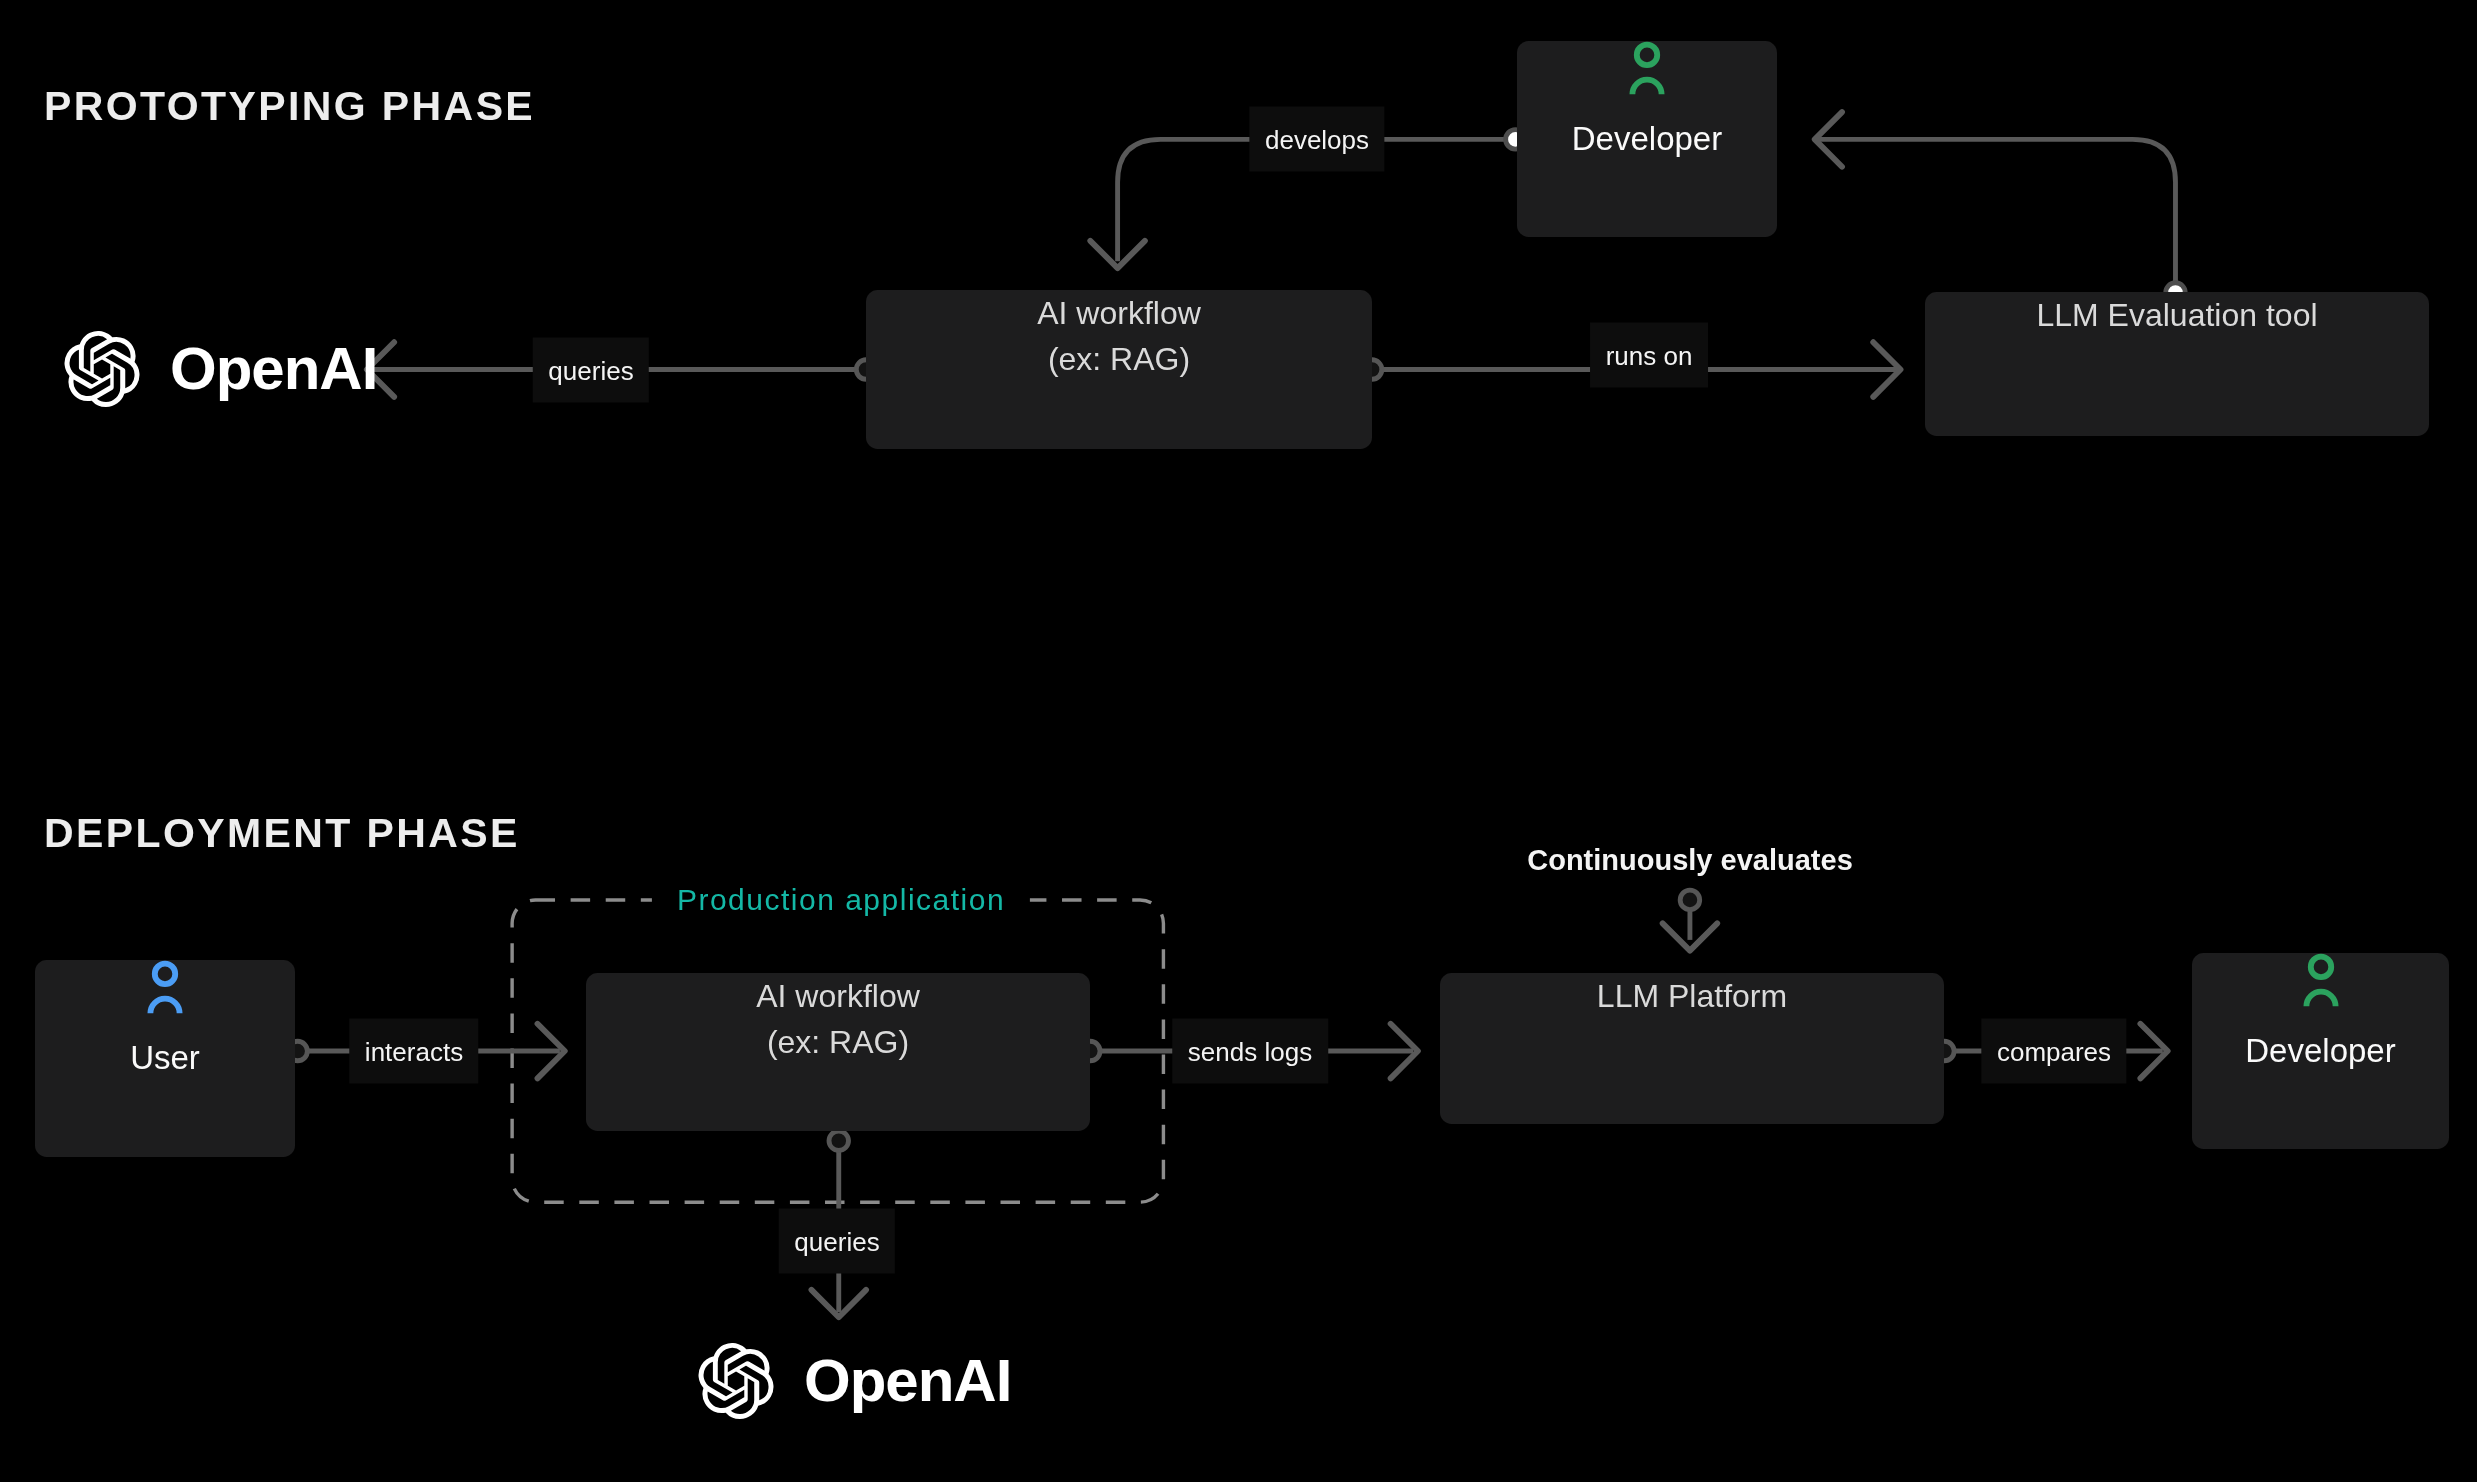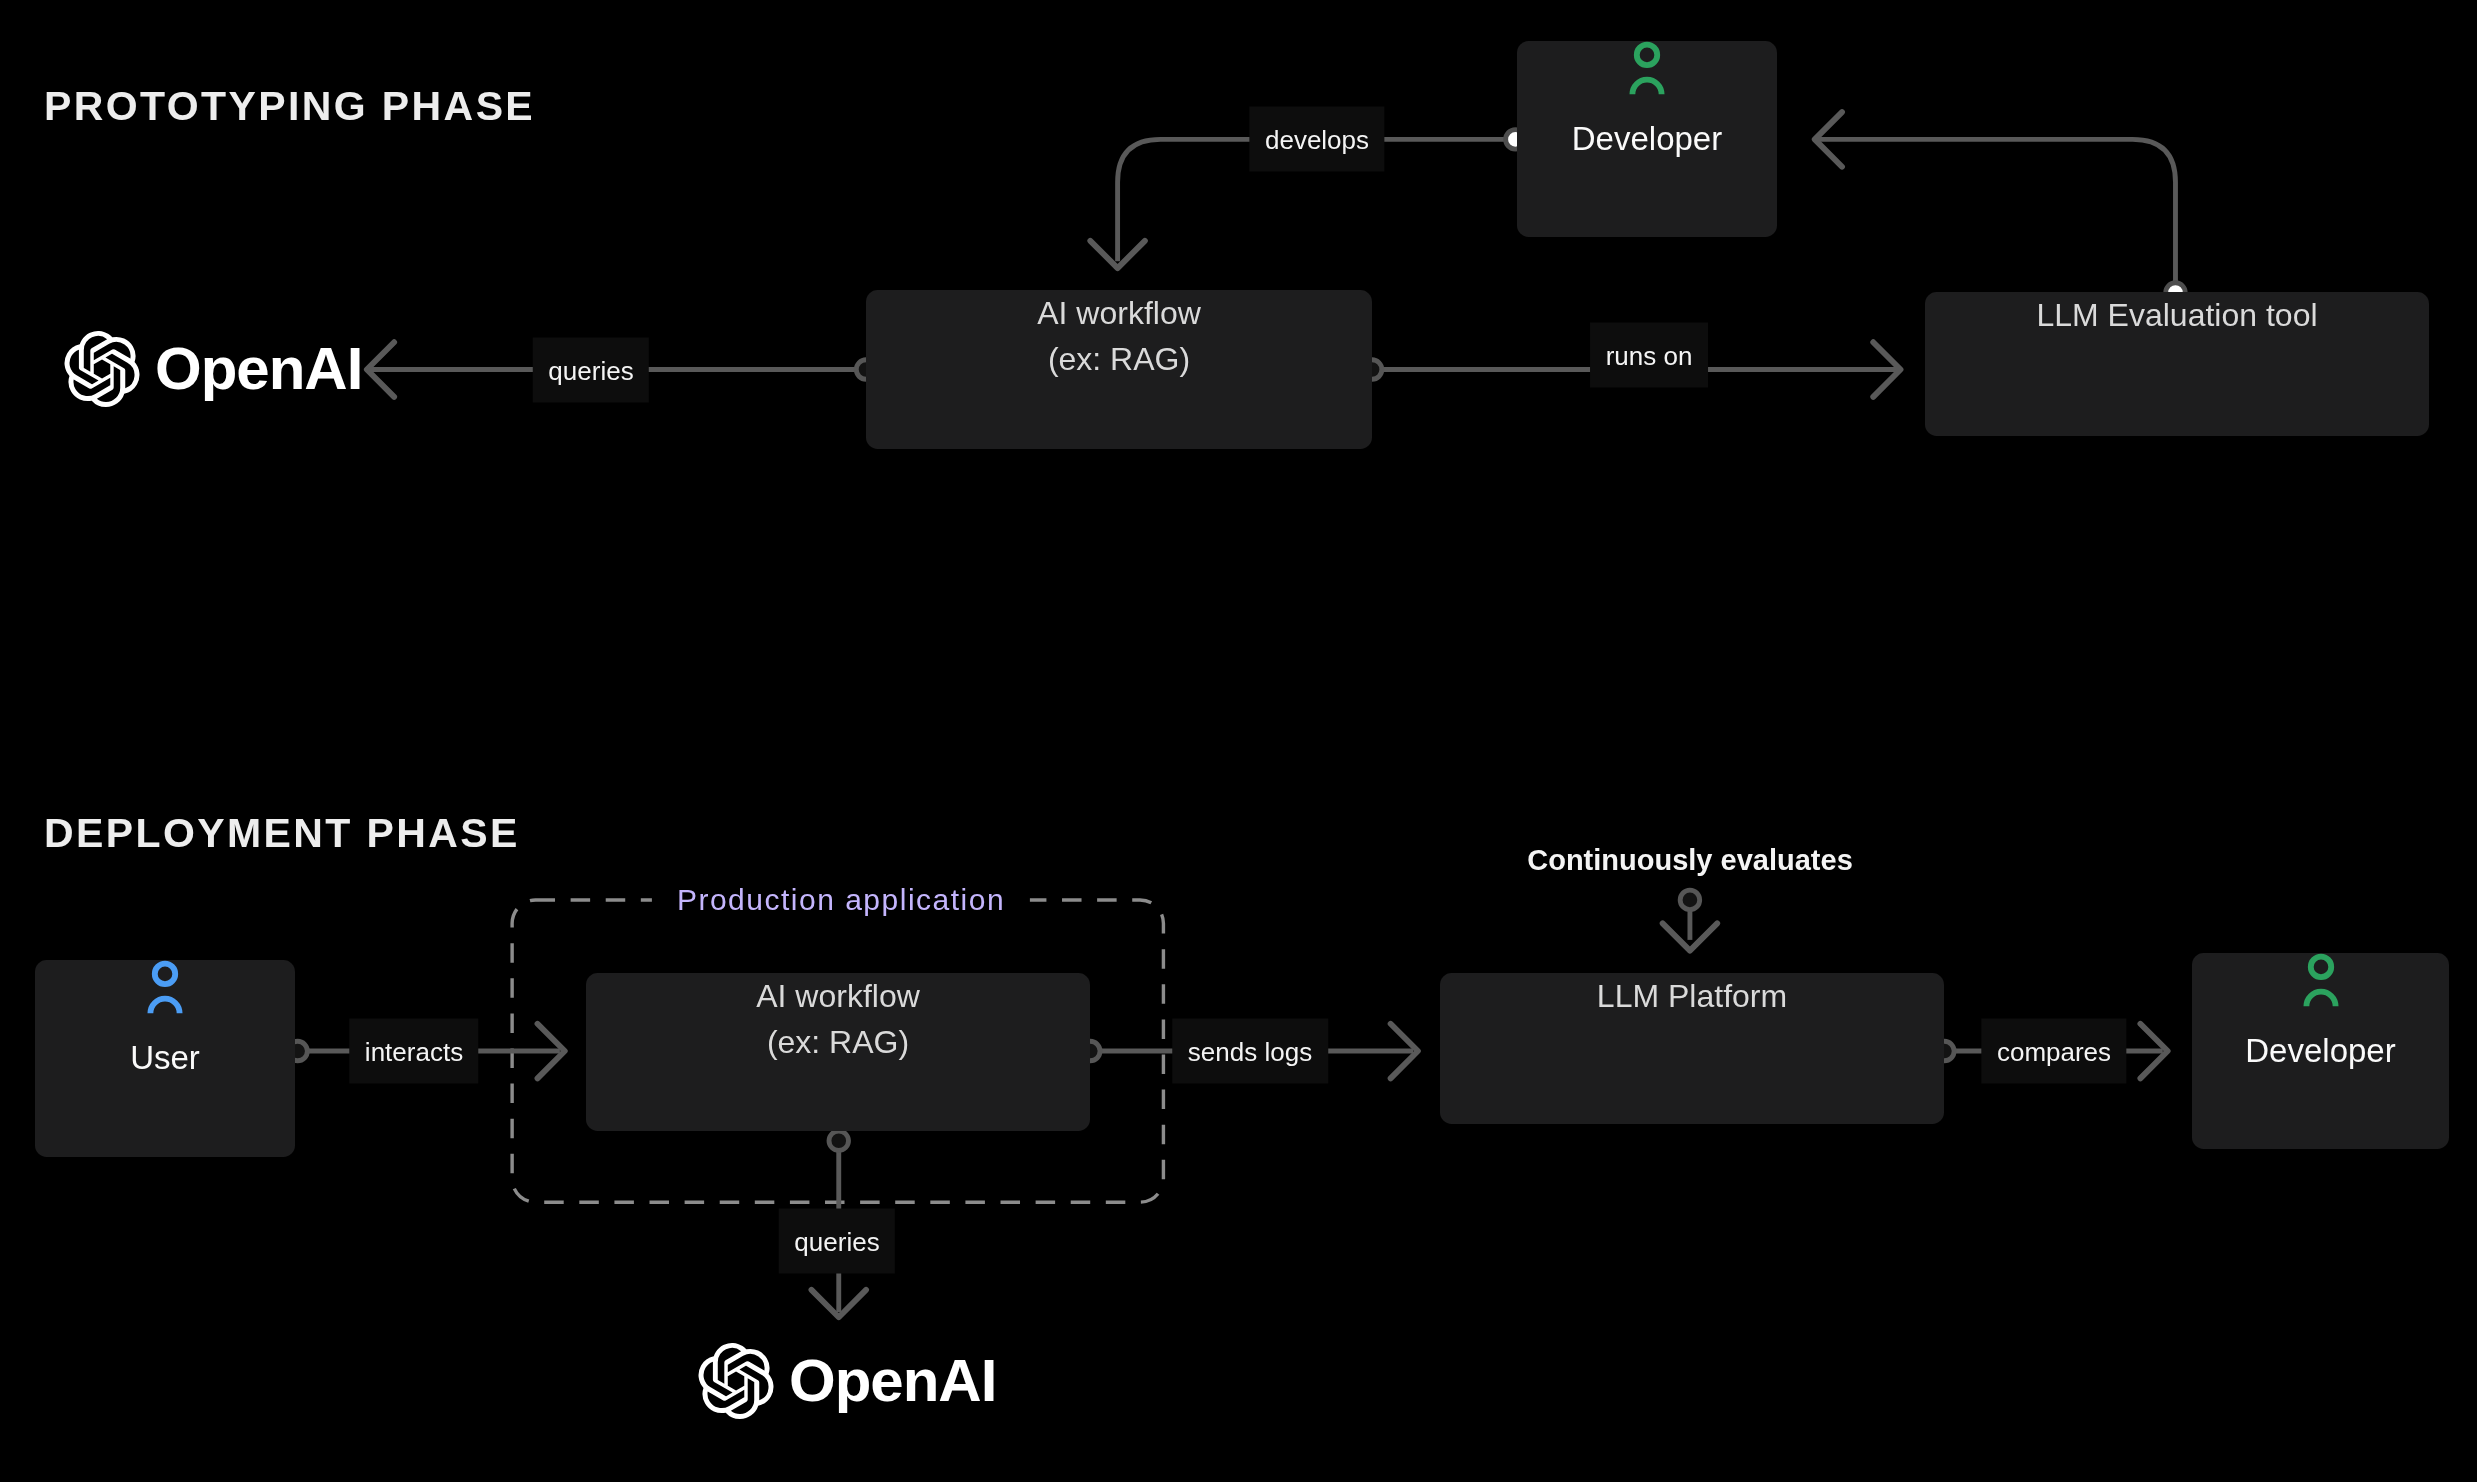--- a/index.html
+++ b/index.html
@@ -19,25 +19,25 @@
   .node .node-label{color:#dadada;font-size:32px;line-height:1.45;text-align:center;white-space:nowrap;}
   .node.person .node-label{color:#fafafa;font-size:33px;margin-top:17.6px;}
   .edge-label{
     position:absolute;z-index:3;transform:translate(-50%,-50%);
     background:#0d0d0d;color:#f4f4f4;font-size:26px;font-weight:400;
     padding:19.5px 15.6px;white-space:nowrap;line-height:1;
   }
   .edge-label.bold{background:transparent;font-size:29px;font-weight:700;padding:9.8px 15.6px;text-align:center;}
   .container-label{
     position:absolute;z-index:3;transform:translate(-50%,-50%);
-    background:#000;color:#c4b5fd;font-size:30px;letter-spacing:1.5px;
+    background:#000;color:#14b8a6;font-size:30px;letter-spacing:1.5px;
     padding:2px 25px;white-space:nowrap;line-height:1.2;
   }
   .openai-logo{
-    position:absolute;z-index:2;display:flex;align-items:center;gap:15px;
+    position:absolute;z-index:2;display:flex;align-items:center;gap:30px;
   }
   .openai-logo .wordmark{color:#fff;font-size:60px;font-weight:700;letter-spacing:-1px;line-height:1;}
 </style>
 </head>
 <body>
 
 <div id="canvas">
 
   <svg class="connectors" width="2477" height="1482" viewBox="0 0 2540 1520">
     <g stroke="#595959" stroke-width="5" fill="none">

